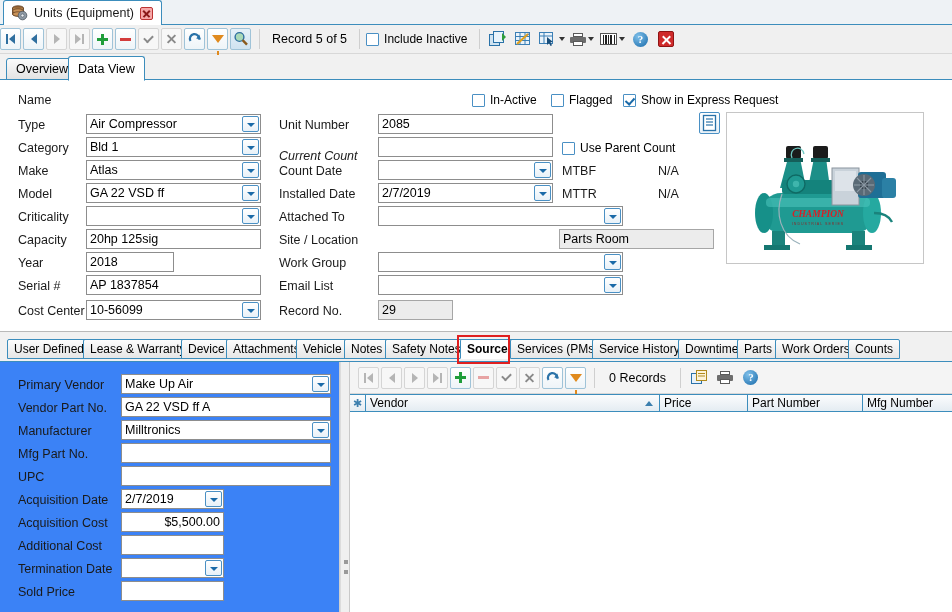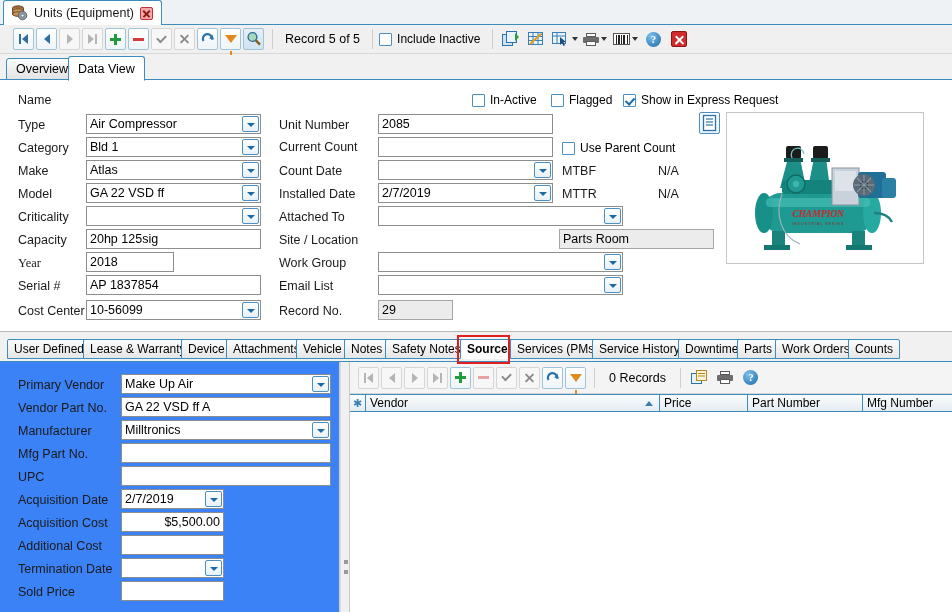--- a/index.html
+++ b/index.html
@@ -48,21 +48,21 @@
     width: 9px; height: 1.6px; background: #8b1a1a;
   }
   .close-x::before { transform: rotate(45deg); }
   .close-x::after { transform: rotate(-45deg); }
 
   
   .toolbar {
     position: absolute; left: 0; top: 25px; width: 952px; height: 29px;
     background: #f0f0f0;
     display: flex; align-items: center;
-    padding-left: 13px;
+    padding-left: 0;
     border-bottom: 1px solid #d8d8d8;
   }
   .tb-btn {
     width: 21px; height: 22px; margin-right: 2px;
     border: 1px solid #9fc3d8;
     border-radius: 2px;
     background: linear-gradient(#ffffff, #eef4f8);
     display: flex; align-items: center; justify-content: center;
     cursor: pointer; position: relative;
     flex: 0 0 auto;
@@ -418,21 +418,21 @@
 
     <div class="lbl" style="left:18px; top:130px;">Criticality</div>
     <div class="fld has-dd" style="left:86px; top:126px; width:175px;">
       <span></span>
       <span class="dd"></span>
     </div>
 
     <div class="lbl" style="left:18px; top:153px;">Capacity</div>
     <div class="fld" style="left:86px; top:149px; width:175px;">20hp 125sig</div>
 
-    <div class="lbl" style="left:18px; top:176px;font-family:Liberation Serif, serif;">Year</div>
+    <div class="lbl" style="left:18px; top:176px;">Year</div>
     <div class="fld" style="left:86px; top:172px; width:88px;">2018</div>
 
     <div class="lbl" style="left:18px; top:199px;">Serial #</div>
     <div class="fld" style="left:86px; top:195px; width:175px;">AP 1837854</div>
 
     <div class="lbl" style="left:18px; top:224px;">Cost Center</div>
     <div class="fld has-dd" style="left:86px; top:220px; width:175px;">
       <span>10-56099</span>
       <span class="dd"></span>
     </div>
@@ -446,21 +446,21 @@
       <span>Flagged</span>
     </div>
     <div class="chk-inline" style="position:absolute; left:623px; top:13px;">
       <span class="cbox checked"></span>
       <span>Show in Express Request</span>
     </div>
 
     <div class="lbl" style="left:279px; top:38px;">Unit Number</div>
     <div class="fld" style="left:378px; top:34px; width:175px;">2085</div>
 
-    <div class="lbl" style="left:279px; top:60px;">Current Count</div>
+    <div class="lbl" style="left:279px; top:69px;font-style:italic;">Current Count</div>
     <div class="fld" style="left:378px; top:57px; width:175px;"></div>
 
     <div class="chk-inline" style="position:absolute; left:562px; top:61px;">
       <span class="cbox"></span>
       <span>Use Parent Count</span>
     </div>
 
     <div class="lbl" style="left:279px; top:84px;">Count Date</div>
     <div class="fld has-dd" style="left:378px; top:80px; width:175px;">
       <span></span>

